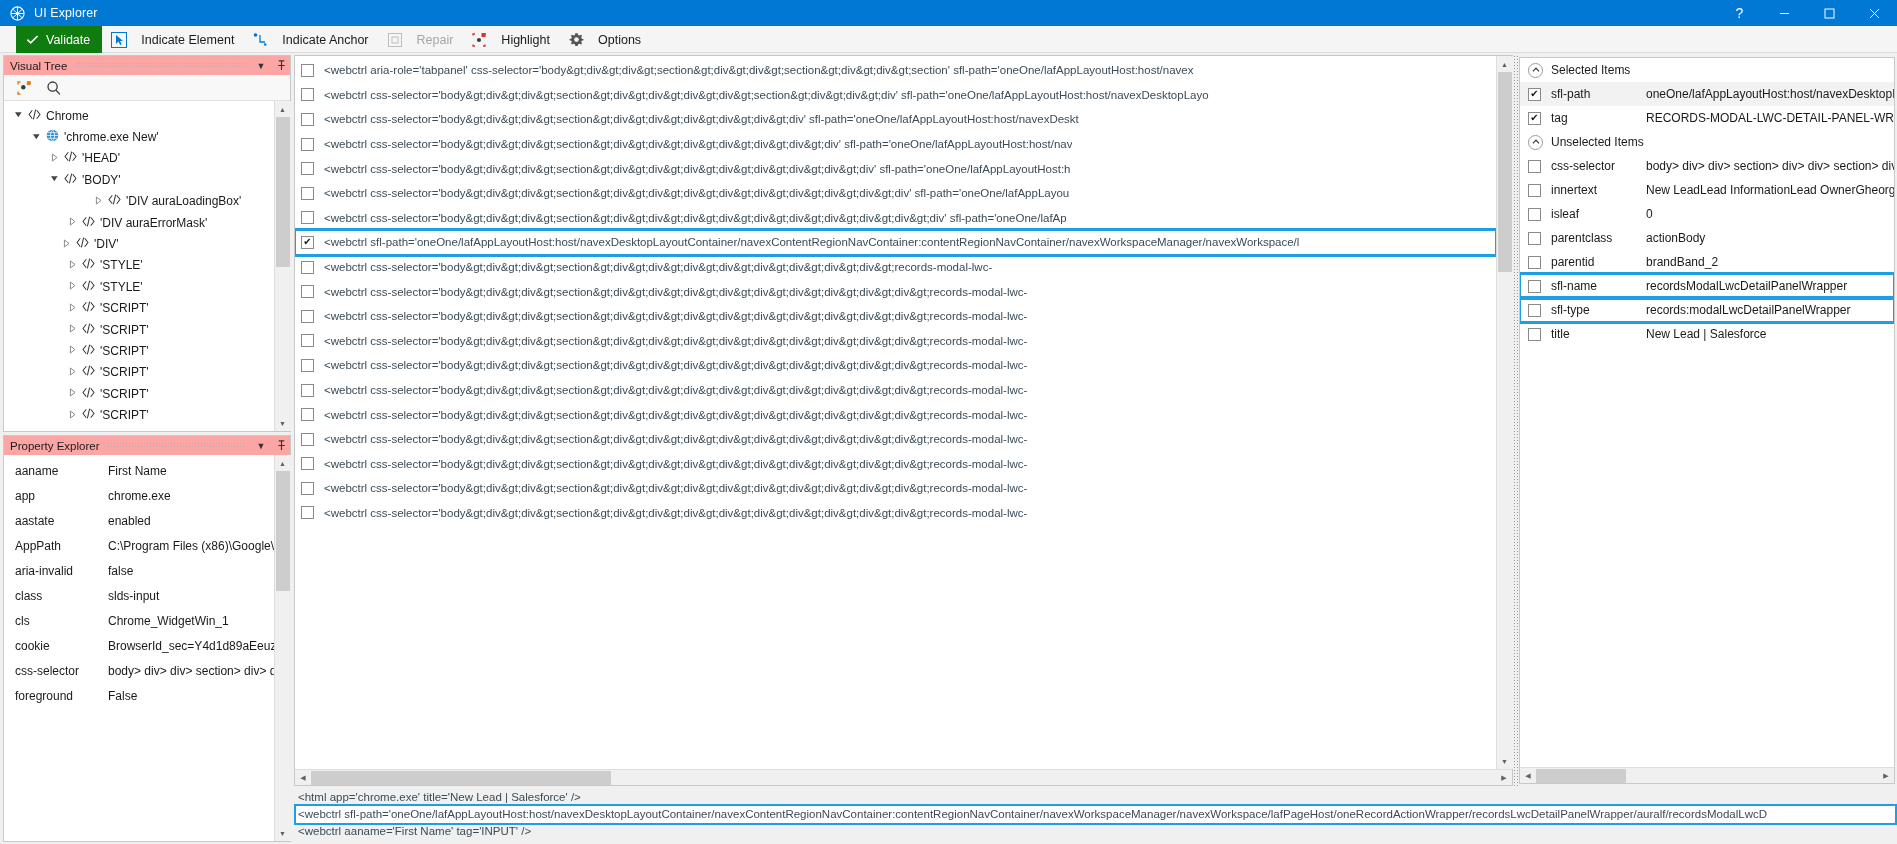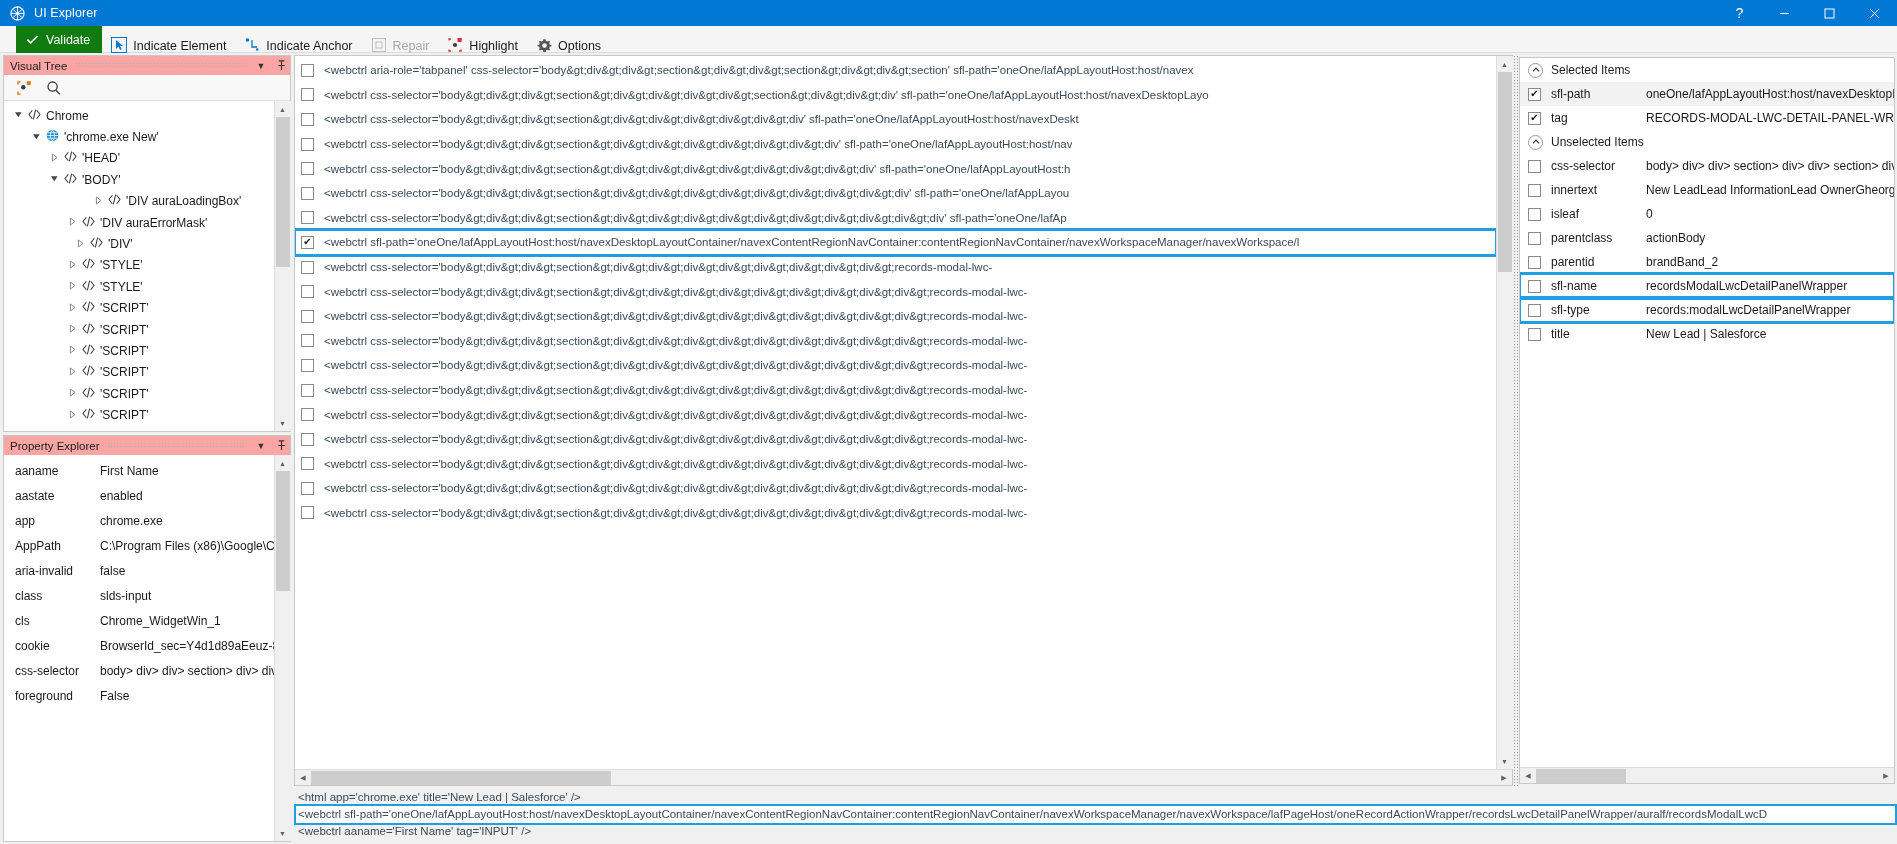--- a/index.html
+++ b/index.html
@@ -31,21 +31,21 @@
   
   .toolbar {
     height: 27px; background: #f5f5f5; border-bottom: 1px solid #dcdcdc;
     display: flex; align-items: stretch; flex: none; padding-left: 16px;
   }
   .btn-validate {
     background: #107c10; color: #ffffff; display: flex; align-items: center;
     padding: 0 12px 0 8px; font-size: 12.5px; gap: 6px; height: 27px;
   }
   .tbitem {
-    display: flex; align-items: flex-end; gap: 6px; padding: 0 9px; height: 27px;
+    display: flex; align-items: center; gap: 14px; padding: 0 9px; height: 27px;
     font-size: 12.5px; color: #1a1a1a; white-space: nowrap;
   }
   .tbitem.disabled { color: #a6a6a6; }
   .ic { display: inline-flex; align-items: center; justify-content: center; width: 16px; height: 16px; flex: none; }
 
   
   .body { flex: 1; display: flex; min-height: 0; background:#f0f0f0; padding: 0; }
 
   
   .leftcol { width: 292px; flex: none; display: flex; flex-direction: column; padding: 2px 1px 2px 3px; gap: 3px; }
@@ -76,21 +76,21 @@
 
   
   .vscroll { width: 16px; background: #f0f0f0; border-left: 1px solid #ddd; display: flex; flex-direction: column; align-items: center; flex: none; }
   .vscroll .sb-arrow { width: 16px; height: 16px; display: flex; align-items: center; justify-content: center; background: #f0f0f0; color: #606060; font-size: 7px; }
   .vscroll .sb-track { flex: 1; width: 16px; background: #f0f0f0; position: relative; }
   .vscroll .sb-thumb { position: absolute; left: 1px; width: 14px; background: #cdcdcd; }
 
   
   .prop-list { flex: 1; overflow: hidden; background: #fff; padding-top: 3px; }
   .prow { height: 25px; display: flex; align-items: center; font-size: 12px; }
-  .pkey { width: 96px; padding-left: 11px; color: #1a1a1a; white-space: nowrap; overflow: hidden; }
+  .pkey { width: 104px; padding-left: 11px; color: #1a1a1a; white-space: nowrap; overflow: hidden; }
   .pval { flex: 1; color: #1a1a1a; white-space: nowrap; overflow: hidden; }
 
   
   .centercol { flex: 1; display: flex; flex-direction: column; min-width: 0; padding: 2px 0 2px 2px; }
   .tabstrip { height: 22px; display: flex; align-items: flex-end; flex: none; background: #f0f0f0; }
   .tab {
     height: 21px; background: #ffffff; border: 1px solid #c8c8c8; border-bottom: none;
     display: flex; align-items: center; padding: 0 12px; font-size: 12px; color: #1a1a1a;
   }
   .editorbox { flex: 1; border: 1px solid #c8c8c8; background: #ffffff; display: flex; flex-direction: column; min-height: 0; }
@@ -313,21 +313,21 @@
               </div>
               <div class="tnode" style="padding-left: 62px;">
                 <span class="arrow closed"><svg width="9" height="9" viewBox="0 0 9 9">
                     <path d="M2.4 1 L2.4 8 L7 4.5 Z" fill="none" stroke="#8a8a8a" stroke-width="1"></path>
                   </svg></span>
                 <span class="codeicon" style="margin-left: 3px;"><svg width="13" height="11" viewBox="0 0 14 12">
                     <path d="M4.6 1.3 L1 6 L4.6 10.7 M9.4 1.3 L13 6 L9.4 10.7 M8.2 0.8 L5.8 11.2" stroke="#333" stroke-width="1.1" fill="none"></path>
                   </svg></span>
                 <span class="tlabel">'DIV  auraErrorMask'</span>
               </div>
-              <div class="tnode" style="padding-left: 70px;">
+              <div class="tnode" style="padding-left: 56px;">
                 <span class="arrow closed"><svg width="9" height="9" viewBox="0 0 9 9">
                     <path d="M2.4 1 L2.4 8 L7 4.5 Z" fill="none" stroke="#8a8a8a" stroke-width="1"></path>
                   </svg></span>
                 <span class="codeicon" style="margin-left: 3px;"><svg width="13" height="11" viewBox="0 0 14 12">
                     <path d="M4.6 1.3 L1 6 L4.6 10.7 M9.4 1.3 L13 6 L9.4 10.7 M8.2 0.8 L5.8 11.2" stroke="#333" stroke-width="1.1" fill="none"></path>
                   </svg></span>
                 <span class="tlabel">'DIV'</span>
               </div>
               <div class="tnode" style="padding-left: 62px;">
                 <span class="arrow closed"><svg width="9" height="9" viewBox="0 0 9 9">
@@ -423,26 +423,26 @@
               </svg>
           </span>
         </div>
         <div class="treearea">
           <div class="prop-list" id="proplist">
               <div class="prow">
                 <span class="pkey">aaname</span>
                 <span class="pval">First Name</span>
               </div>
               <div class="prow">
+                <span class="pkey">app</span>
+                <span class="pval">chrome.exe</span>
+              </div>
+              <div class="prow">
                 <span class="pkey">aastate</span>
                 <span class="pval">enabled</span>
-              </div>
-              <div class="prow">
-                <span class="pkey">app</span>
-                <span class="pval">chrome.exe</span>
               </div>
               <div class="prow">
                 <span class="pkey">AppPath</span>
                 <span class="pval">C:\Program Files (x86)\Google\Chrome\Ap</span>
               </div>
               <div class="prow">
                 <span class="pkey">aria-invalid</span>
                 <span class="pval">false</span>
               </div>
               <div class="prow">

